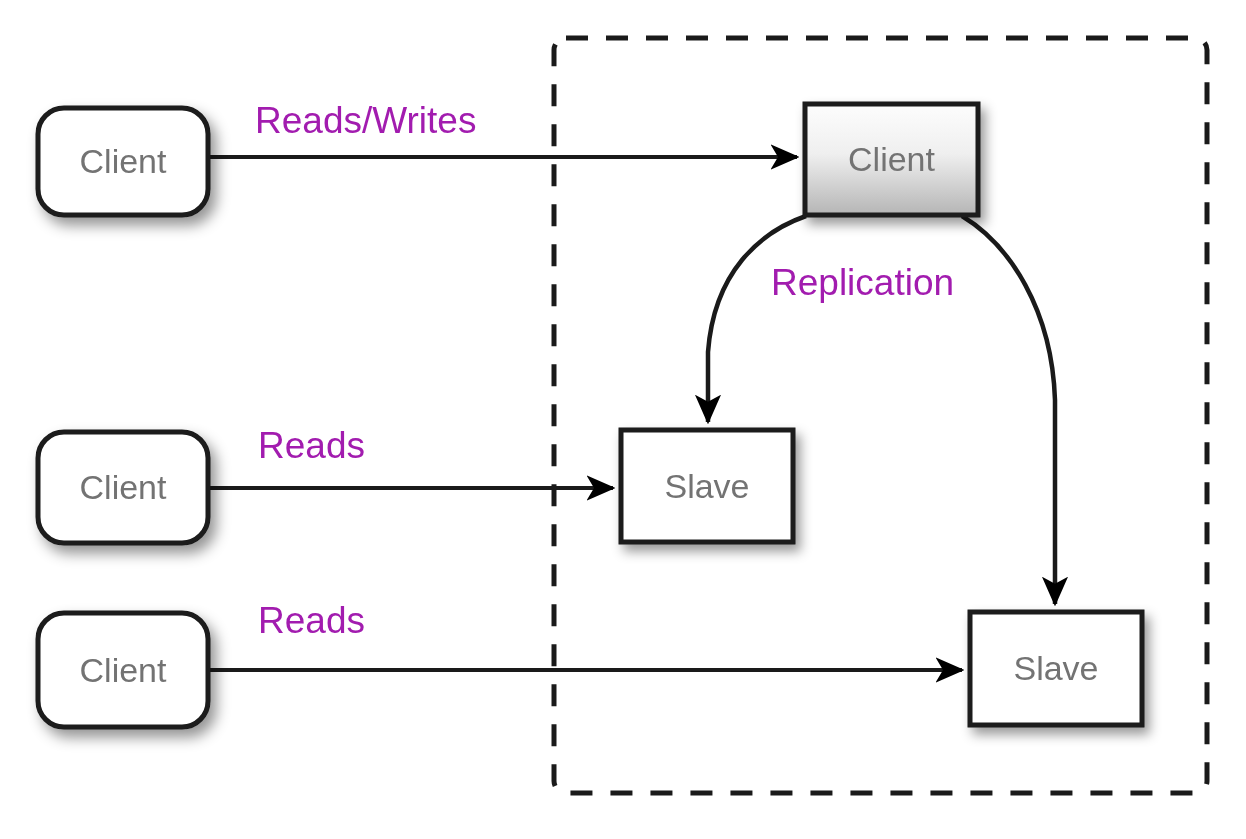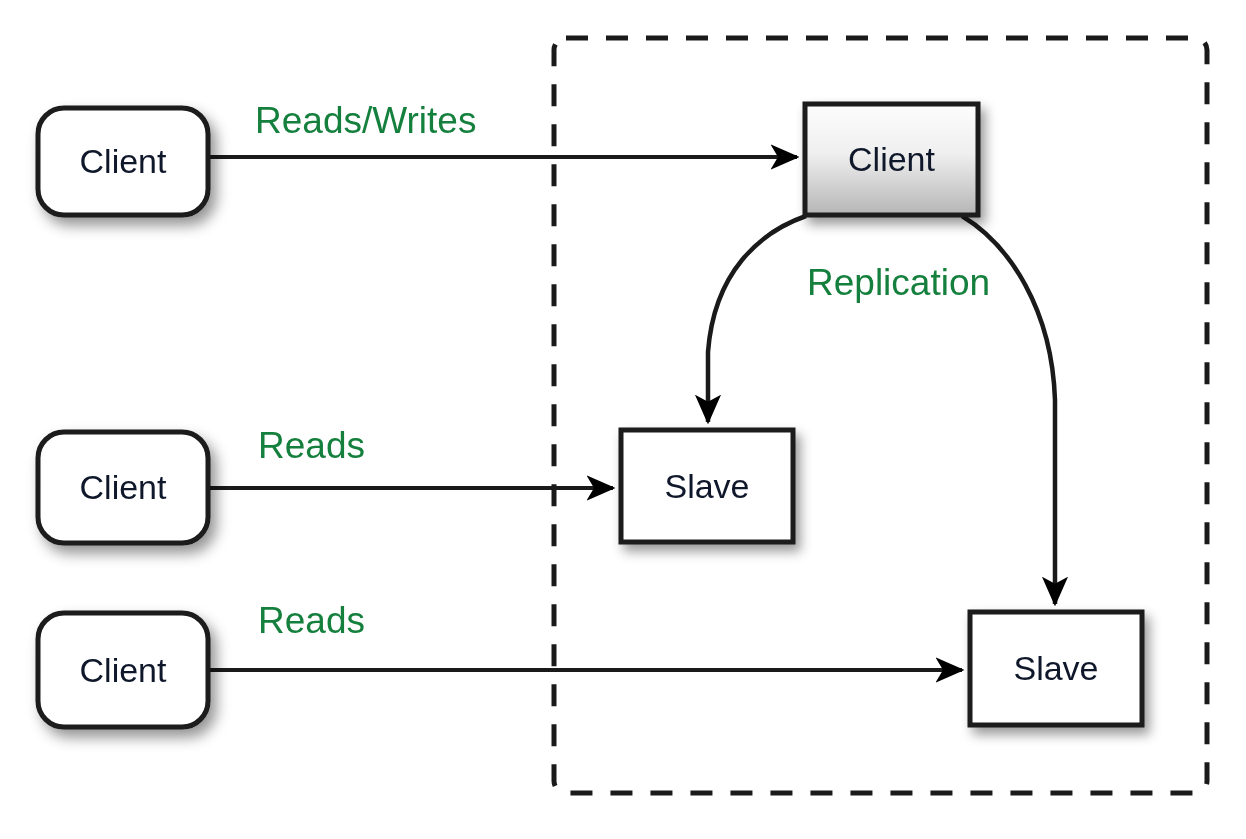--- a/index.html
+++ b/index.html
@@ -24,29 +24,29 @@
     width: 1246px;
     height: 839px;
   }
   .node-label {
     position: absolute;
     display: flex;
     align-items: center;
     justify-content: center;
     font-family: "Liberation Sans", sans-serif;
     font-size: 34px;
-    color: #0f172a;
+    color: #737373;
     white-space: nowrap;
     pointer-events: none;
   }
   .edge-label {
     position: absolute;
     font-family: "Liberation Sans", sans-serif;
     font-size: 37px;
-    color: #15803d;
+    color: #a21caf;
     white-space: nowrap;
   }
 </style>
 </head>
 <body>
 
 <div id="diagram-root">
 
   <svg id="diagram-svg" viewBox="0 0 1246 839">
     <defs>
@@ -127,15 +127,15 @@
   <div class="node-label" style="left:621px; top:430px; width:172px; height:112px;">Slave</div>
 
   <div class="node-label" style="left:970px; top:612px; width:172px; height:113px;">Slave</div>
 
   <div class="edge-label" style="left:255px; top:100px;">Reads/Writes</div>
 
   <div class="edge-label" style="left:258px; top:425px;">Reads</div>
 
   <div class="edge-label" style="left:258px; top:600px;">Reads</div>
 
-  <div class="edge-label" style="left:807px; top:262px;">Replication</div>
+  <div class="edge-label" style="left:771px; top:262px;">Replication</div>
 
 </div>
 
 </body></html>

